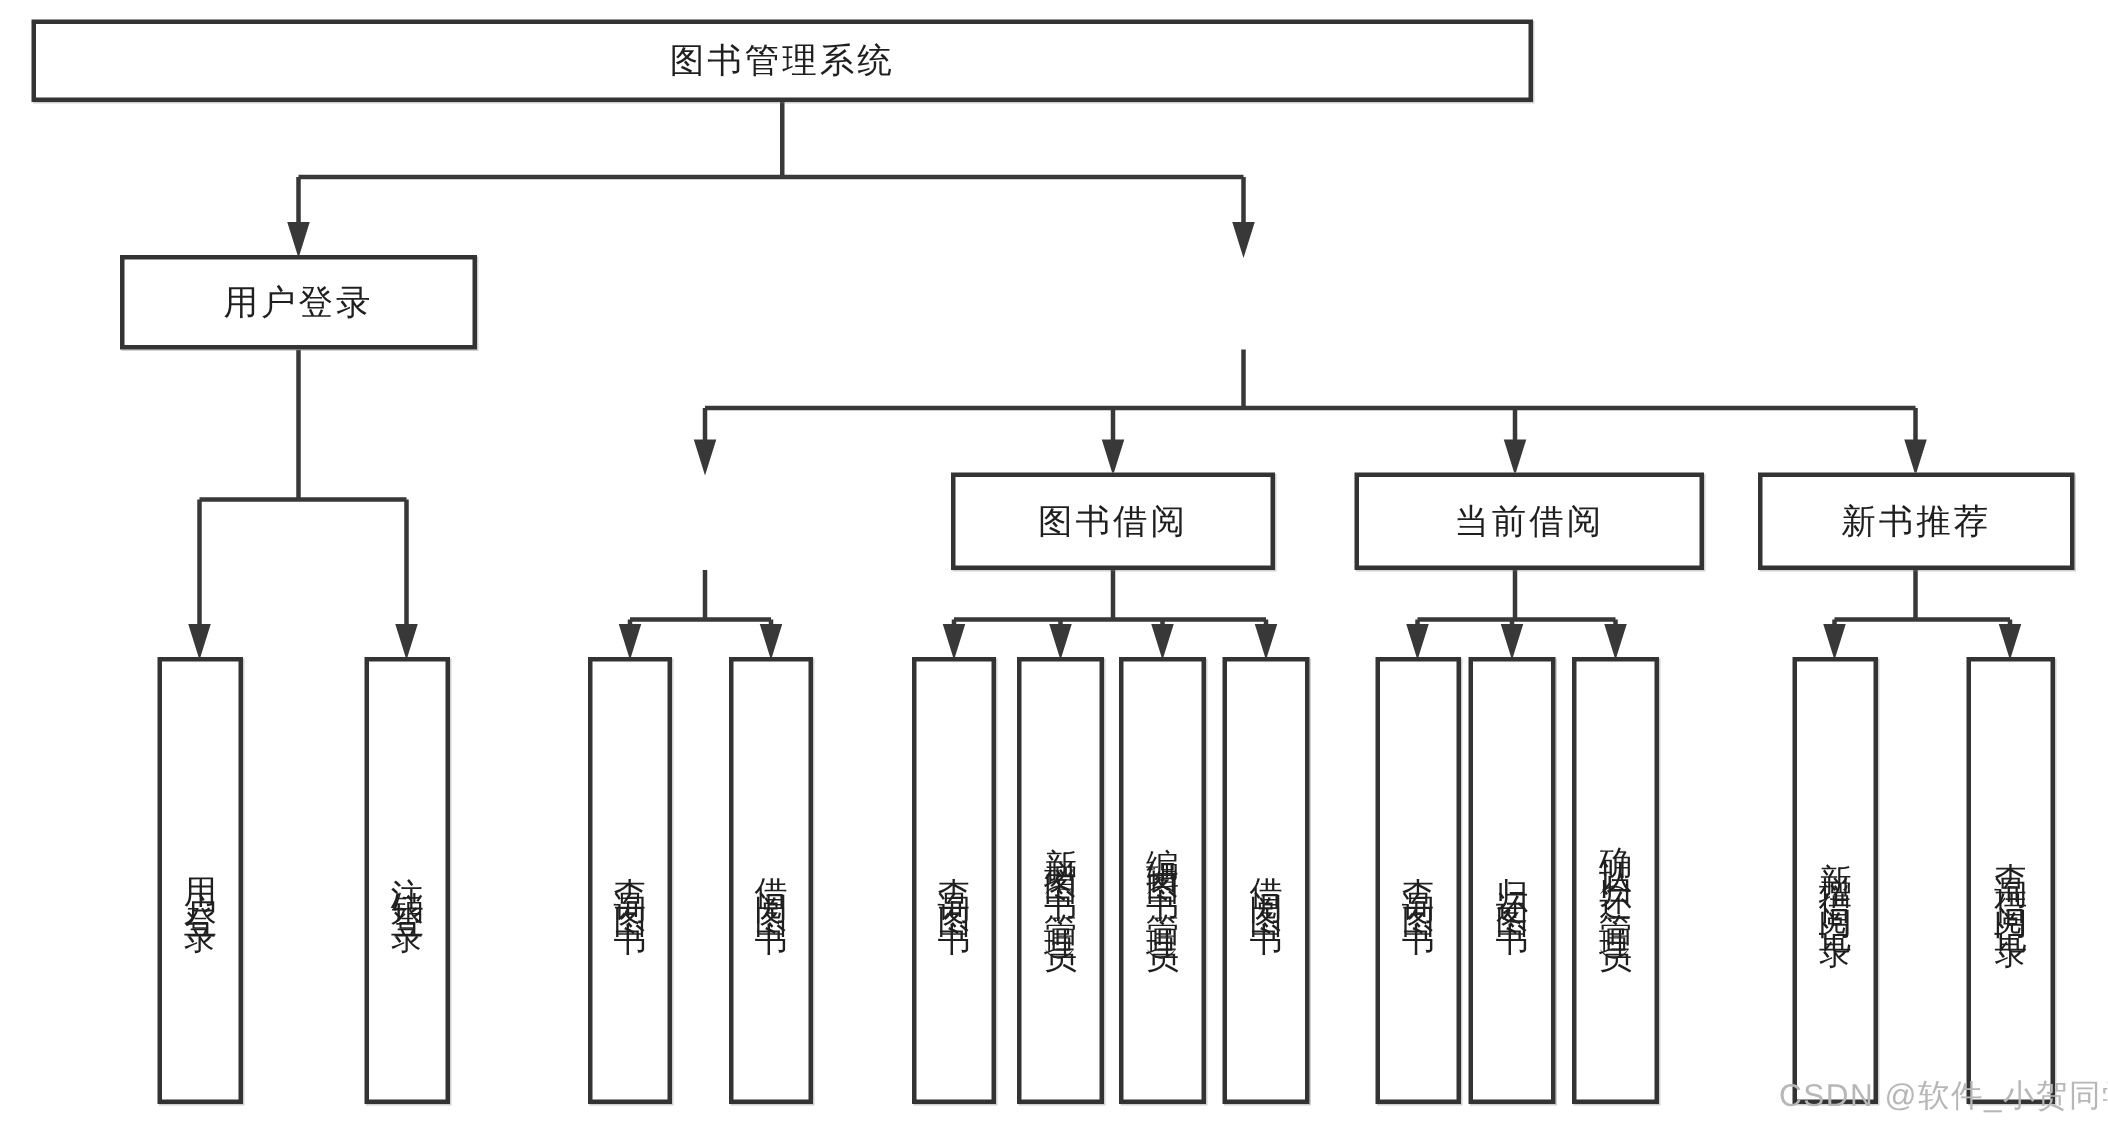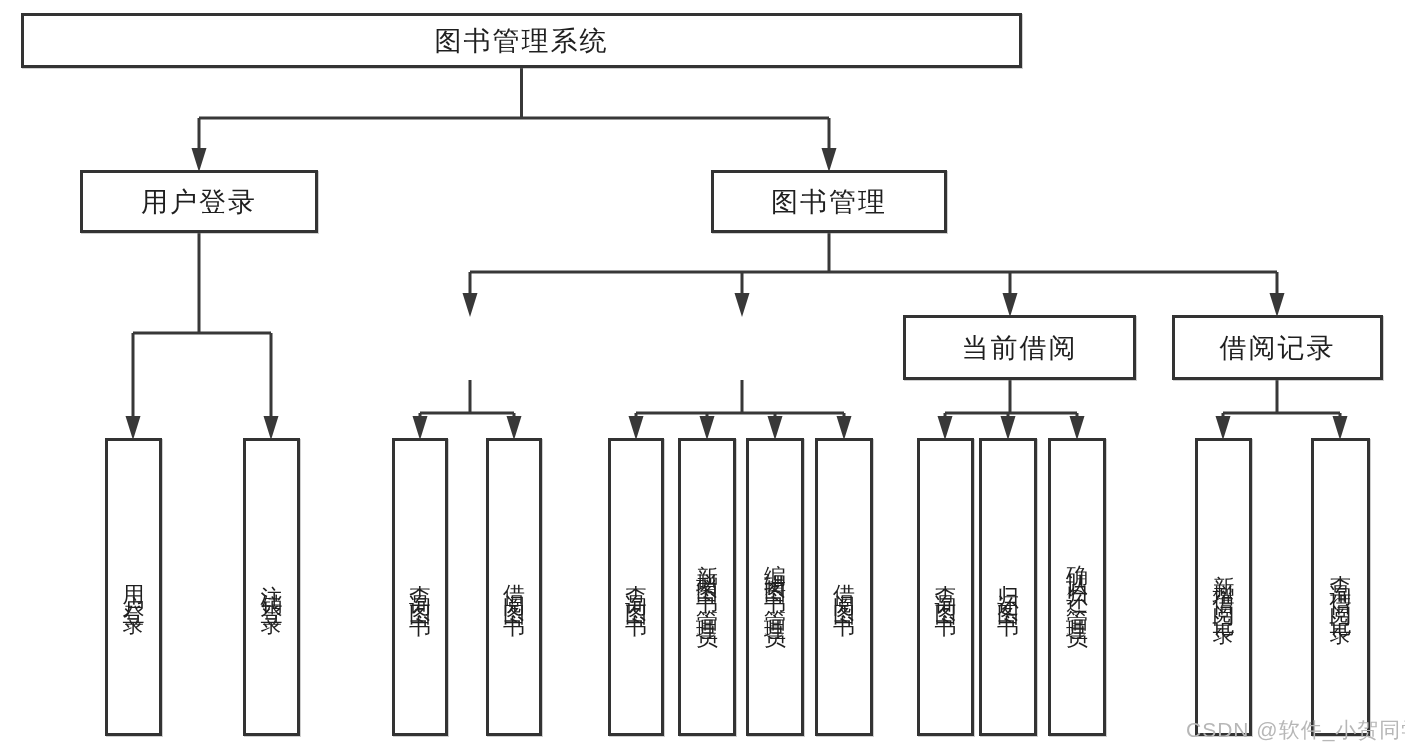--- a/index.html
+++ b/index.html
@@ -15,21 +15,21 @@
     background:#ffffff;
     border:3px solid #333333;
     box-sizing:border-box;
     display:flex;
     align-items:center;
     justify-content:center;
     color:#1f1f1f;
     box-shadow:1px 1px 0 rgba(120,120,120,0.35);
   }
   .node-h span{
-    font-size:27px;
+    font-size:23px;
     letter-spacing:2px;
     white-space:nowrap;
   }
   .node-v span{
     writing-mode:vertical-rl;
     text-orientation:mixed;
     font-size:22px;
     letter-spacing:10px;
     line-height:1;
     white-space:nowrap;
@@ -108,29 +108,29 @@
     </g>
   </svg>
 
   <div class="node node-h" style="left:21px;top:13px;width:1001px;height:55px">
     <span>图书管理系统</span>
   </div>
 
   <div class="node node-h" style="left:80px;top:170px;width:238px;height:63px">
     <span>用户登录</span>
   </div>
-  <div class="node node-h" style="left:711px;top:170px;width:236px;height:63px">
-    <span>图书管理</span>
+
+  <div class="node node-h" style="left:634px;top:315px;width:216px;height:65px">
+    <span>图书借阅</span>
   </div>
-
   <div class="node node-h" style="left:903px;top:315px;width:233px;height:65px">
     <span>当前借阅</span>
   </div>
   <div class="node node-h" style="left:1172px;top:315px;width:211px;height:65px">
-    <span>借阅记录</span>
+    <span>新书推荐</span>
   </div>
 
   <div class="node node-v" style="left:105px;top:438px;width:57px;height:298px">
     <span>用户登录</span>
   </div>
   <div class="node node-v" style="left:243px;top:438px;width:57px;height:298px">
     <span>注销登录</span>
   </div>
   <div class="node node-v" style="left:392px;top:438px;width:56px;height:298px">
     <span>查询图书</span>

